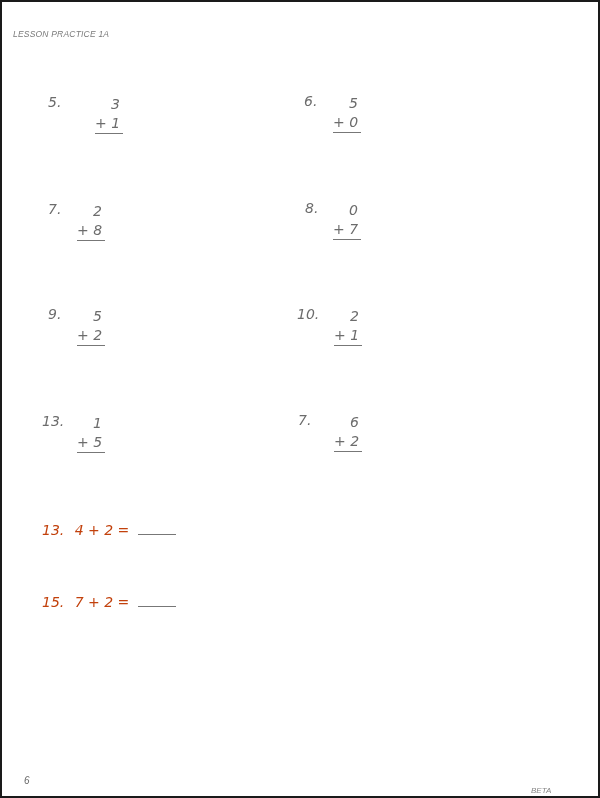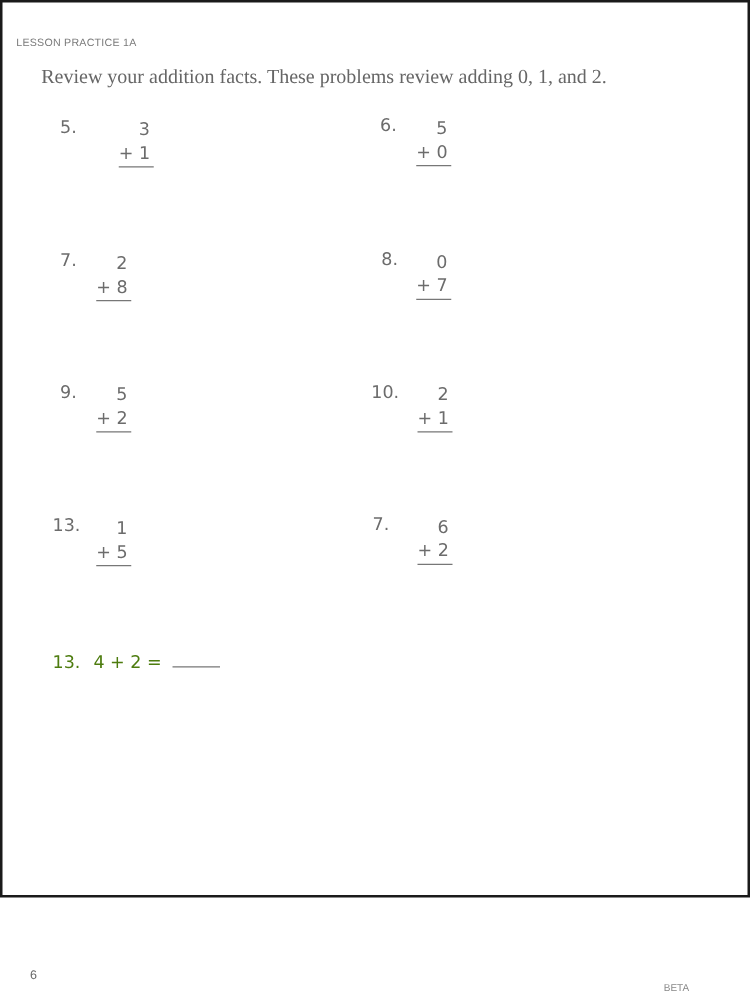--- a/index.html
+++ b/index.html
@@ -1,22 +1,23 @@
 <!DOCTYPE html>
 <html><head>
 <meta charset="utf-8">
 <style>
   * { margin: 0; padding: 0; box-sizing: border-box; }
   html, body { width: 600px; height: 798px; background: #ffffff; overflow: hidden; }
   .page {
     position: relative;
-    width: 600px; height: 718px;
+    width: 600px; height: 798px;
     border: 2px solid #1a1a1a;
     background: #ffffff;
     color: #6a6a6a;
+    font-style: italic;
   }
   .lesson-header {
     position: absolute; left: 11px; top: 27px;
     font-family: "Liberation Sans", sans-serif;
     font-size: 8.5px; letter-spacing: 0.2px;
     color: #7a7a7a;
   }
   .instructions {
     position: absolute; left: 31px; top: 51px;
     font-family: "Liberation Serif", serif;
@@ -27,41 +28,40 @@
     font-family: "DejaVu Sans", sans-serif;
     font-size: 14px; color: #6c6c6c;
   }
   .prob .num { position: absolute; left: 0; top: 0; white-space: nowrap; }
   .prob .stack { position: absolute; top: 0; width: 28px; text-align: right; }
   .prob .top { height: 20px; line-height: 20px; padding-right: 3px; }
   .prob .bot { height: 20px; line-height: 18px; border-bottom: 1px solid #777; padding-right: 3px; white-space: nowrap; }
   .horiz {
     position: absolute;
     font-family: "DejaVu Sans", sans-serif;
-    font-size: 14px; color: #4d7c0f; white-space: nowrap;
+    font-size: 14px; color: #c2410c; white-space: nowrap;
   }
   .horiz .blank {
     display: inline-block; width: 38px; border-bottom: 1px solid #777;
     height: 12px; vertical-align: baseline; margin-left: 4px;
   }
   .footer-page {
     position: absolute; left: 22px; top: 773px;
     font-family: "Liberation Sans", sans-serif; font-size: 10px; color: #666;
   }
   .footer-book {
     position: absolute; left: 529px; top: 784px;
     font-family: "Liberation Sans", sans-serif; font-size: 8px; color: #888;
   }
 </style>
 </head>
 <body>
 
 <div class="page">
   <div class="lesson-header">LESSON PRACTICE 1A</div>
-  <div class="instructions">Review your addition facts. These problems review adding 0, 1, and 2.</div>
 
   <div class="prob" style="left:46px; top:92px;">
     <span class="num">5.</span>
     <div class="stack" style="left:47px;">
       <div class="top">3</div>
       <div class="bot">+ 1</div>
     </div>
   </div>
 
   <div class="prob" style="left:302px; top:91px;">
@@ -118,16 +118,21 @@
       <div class="top">6</div>
       <div class="bot">+ 2</div>
     </div>
   </div>
 
   <div class="horiz" style="left:40px; top:520px;">
     <span>13.</span>
     <span style="margin-left:6px;">4 + 2 =</span>
     <span class="blank"></span>
   </div>
+  <div class="horiz" style="left:40px; top:592px;">
+    <span>15.</span>
+    <span style="margin-left:6px;">7 + 2 =</span>
+    <span class="blank"></span>
+  </div>
 
   <div class="footer-page">6</div>
   <div class="footer-book">BETA</div>
 </div>
 
 </body></html>

